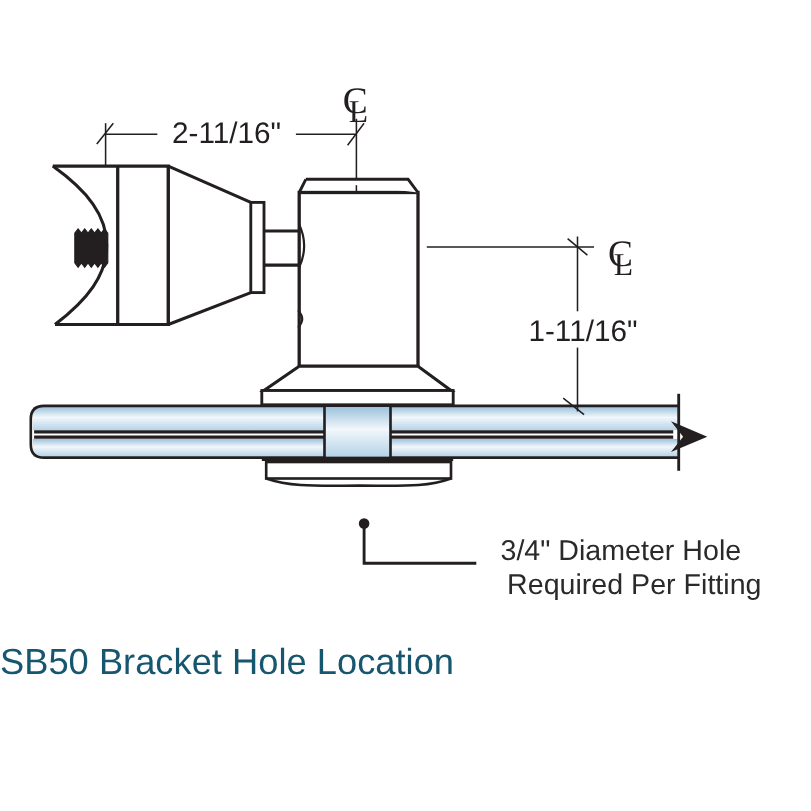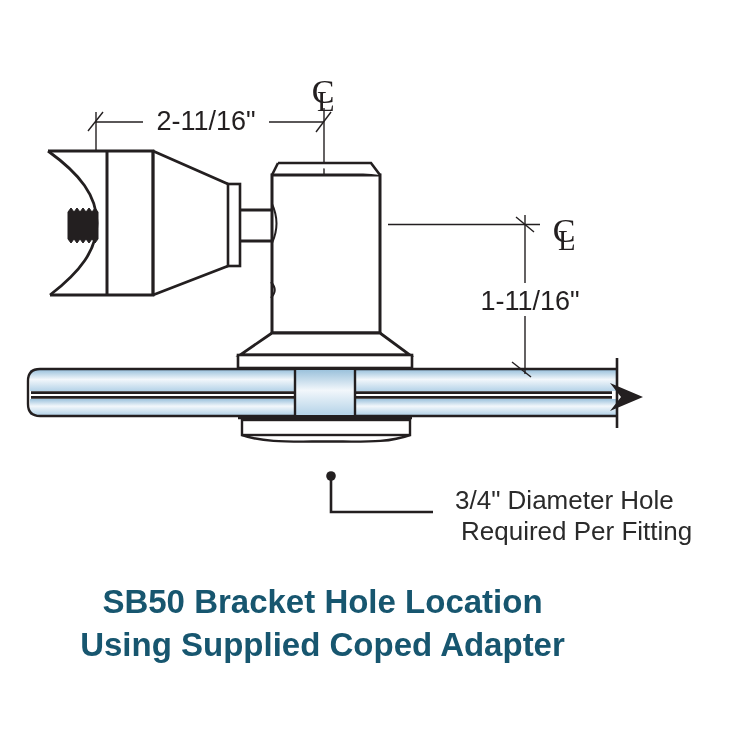--- a/index.html
+++ b/index.html
@@ -12,22 +12,22 @@
     font-family:"Liberation Sans", sans-serif;
     font-size:27px;fill:#231f20;
   }
   .note-text{
     font-family:"Liberation Sans", sans-serif;
     font-size:26px;fill:#2a2a2a;
   }
   .cl-c{font-family:"Liberation Serif", serif;font-size:34px;fill:#231f20;}
   .cl-l{font-family:"Liberation Serif", serif;font-size:29px;fill:#231f20;}
   .title-block{
-    position:absolute;top:580px;left:0;width:645px;text-align:center;
-    font-family:"Liberation Sans", sans-serif;font-weight:bold;
+    position:absolute;top:580px;left:0;width:645px;
+    font-family:"Liberation Sans", sans-serif;font-weight:normal;
     font-size:33px;line-height:43px;color:#17566f;
   }
 </style>
 </head>
 <body>
 
 <svg id="drawing" width="737" height="737" viewBox="0 0 737 737">
 
   <defs>
     <linearGradient id="glassGrad" x1="0" y1="0" x2="0" y2="1">
@@ -128,14 +128,13 @@
     <text class="cl-c" x="564" y="242" text-anchor="middle">C</text>
     <text class="cl-l" x="558" y="250" text-anchor="start">L</text>
   </g>
 
   <text class="note-text" x="455" y="509" text-anchor="start">3/4" Diameter Hole</text>
   <text class="note-text" x="461" y="540" text-anchor="start">Required Per Fitting</text>
 </svg>
 
 <div class="title-block">
   <div>SB50 Bracket Hole Location</div>
-  <div>Using Supplied Coped Adapter</div>
 </div>
 
 </body></html>

